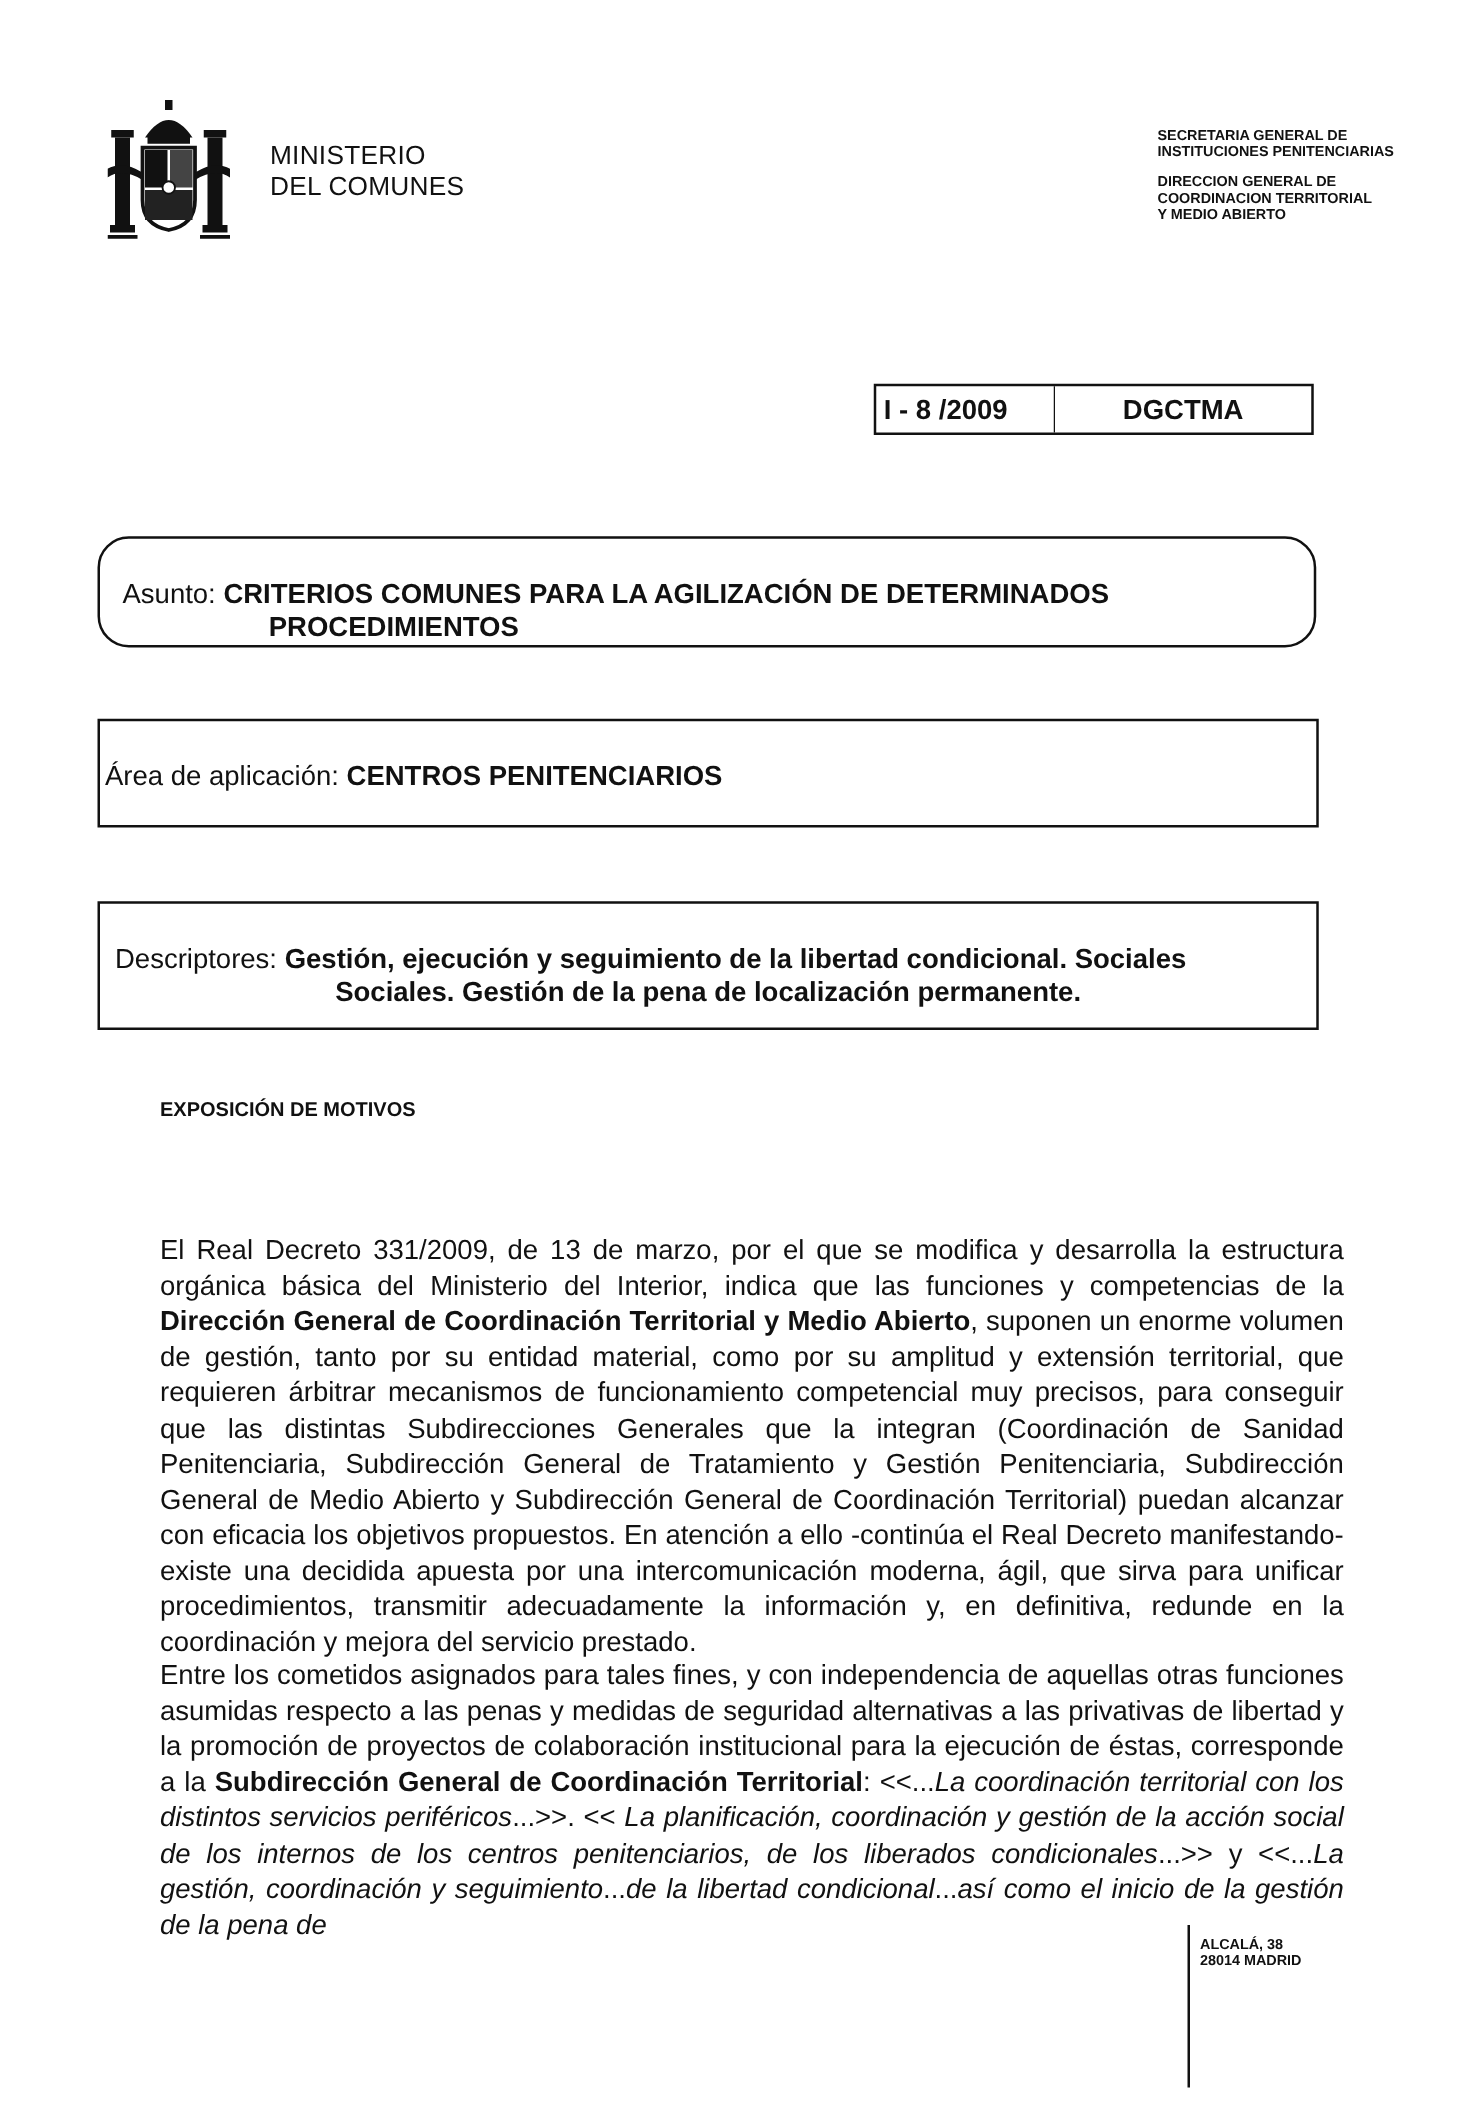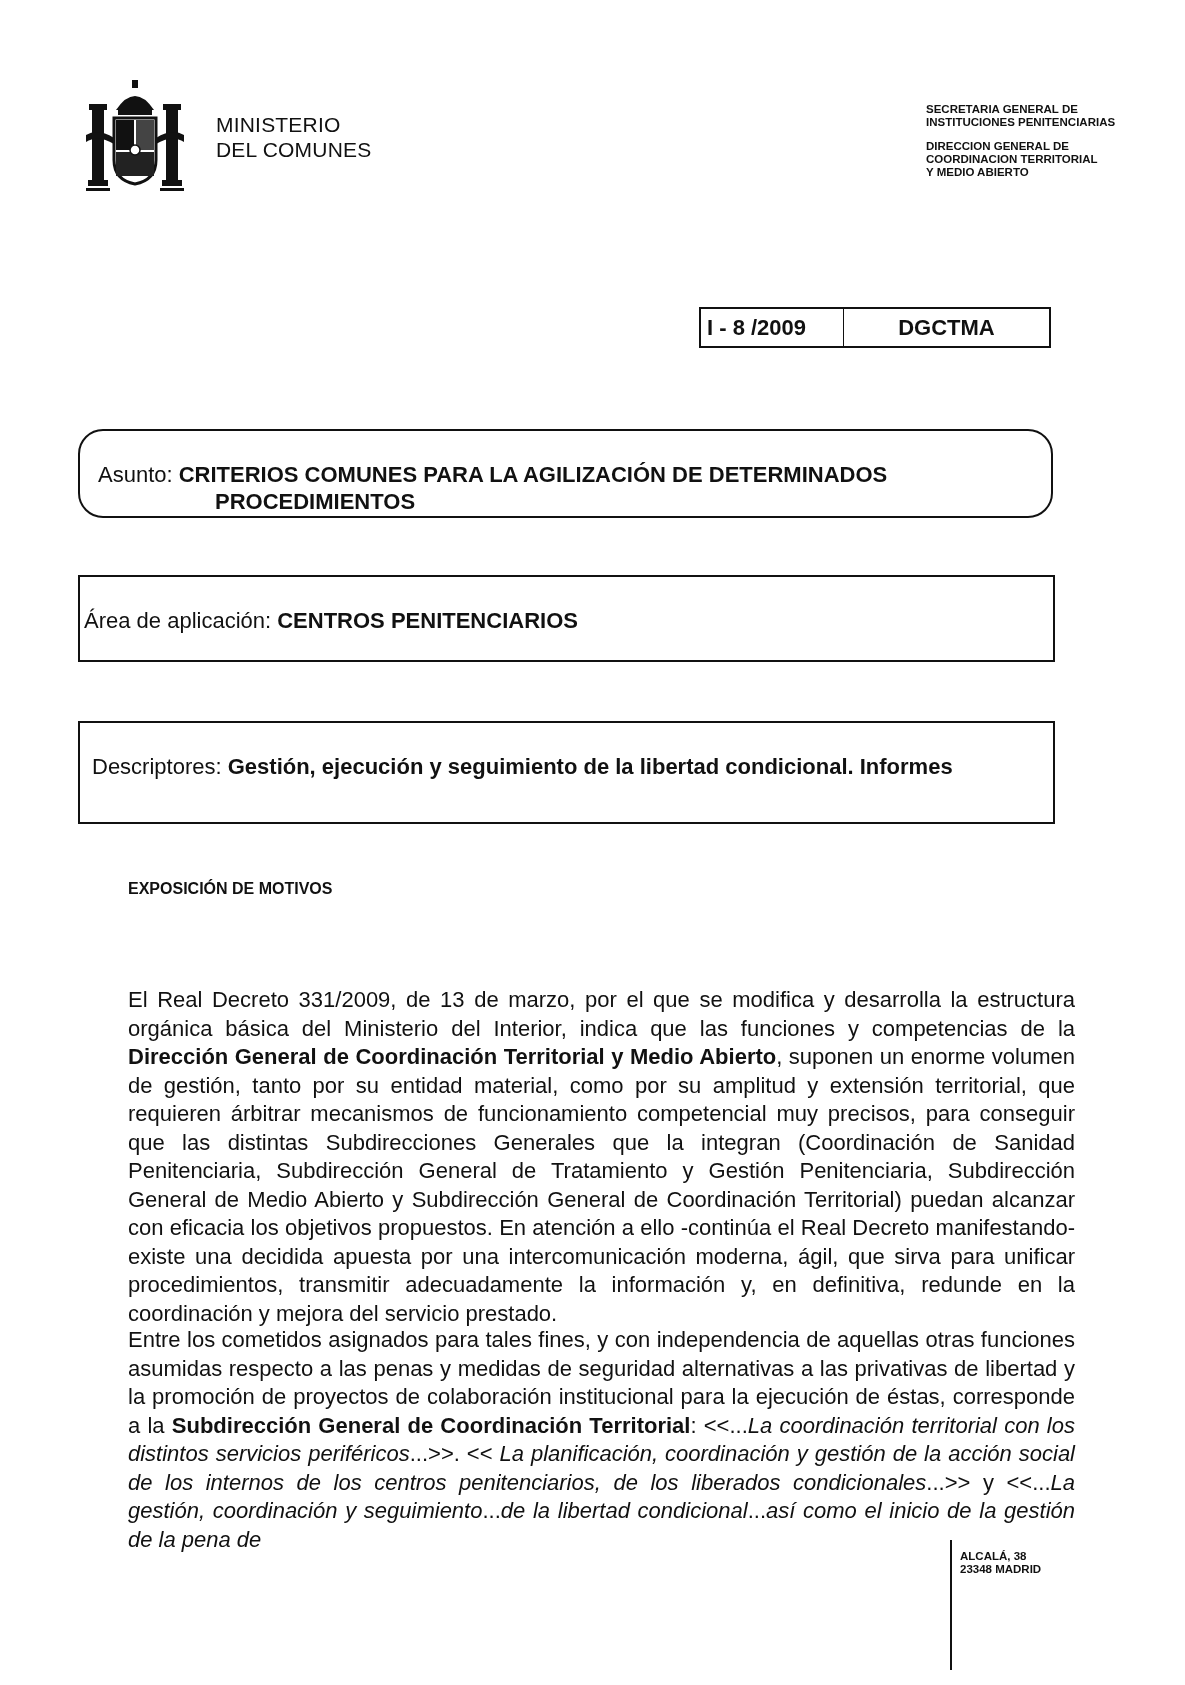--- a/index.html
+++ b/index.html
@@ -90,26 +90,27 @@
 <div class="abs box asunto">
   <span>Asunto: </span><span class="b">CRITERIOS COMUNES PARA LA AGILIZACIÓN DE DETERMINADOS</span>
   <span class="b line2">PROCEDIMIENTOS</span>
 </div>
 
 <div class="abs box area">
   <span>Área de aplicación: </span><span class="b">CENTROS PENITENCIARIOS</span>
 </div>
 
 <div class="abs box desc">
-  <span>Descriptores: </span><span class="b">Gestión, ejecución y seguimiento de la libertad condicional. Informes</span>
+  <span>Descriptores: </span><span class="b">Gestión, ejecución y seguimiento de la libertad condicional. Sociales</span>
+  <span class="b line2">Sociales. Gestión de la pena de localización permanente.</span>
 </div>
 
 <div class="abs heading">EXPOSICIÓN DE MOTIVOS</div>
 
 <div class="abs para p1"><span>El Real Decreto 331/2009, de 13 de marzo, por el que se modifica y desarrolla la estructura orgánica básica del Ministerio del Interior, indica que las funciones y competencias de la </span><span class="b">Dirección General de Coordinación Territorial y Medio Abierto</span><span>, suponen un enorme volumen de gestión, tanto por su entidad material, como por su amplitud y extensión territorial, que requieren árbitrar mecanismos de funcionamiento competencial muy precisos, para conseguir que las distintas Subdirecciones Generales que la integran (Coordinación de Sanidad Penitenciaria, Subdirección General de Tratamiento y Gestión Penitenciaria, Subdirección General de Medio Abierto y Subdirección General de Coordinación Territorial) puedan alcanzar con eficacia los objetivos propuestos.  En atención a ello -continúa el Real Decreto manifestando- existe una decidida apuesta por una intercomunicación moderna, ágil, que sirva para unificar procedimientos, transmitir adecuadamente la información y, en definitiva, redunde en la coordinación y mejora del servicio prestado.</span></div>
 
 <div class="abs para p2"><span>Entre los cometidos asignados para tales fines, y con independencia de aquellas otras funciones asumidas respecto a las penas y medidas de seguridad alternativas a las privativas de libertad y la promoción de proyectos de colaboración institucional para la ejecución de éstas, corresponde a la </span><span class="b">Subdirección General de Coordinación Territorial</span><span>: &lt;&lt;...</span><i>La coordinación territorial con los distintos servicios periféricos</i><span>...&gt;&gt;. &lt;&lt; </span><i>La planificación, coordinación y gestión de la acción social de los internos de los centros penitenciarios, de los liberados condicionales</i><span>...&gt;&gt; y &lt;&lt;...</span><i>La gestión, coordinación y seguimiento</i><span>...</span><i>de la libertad condicional</i><span>...</span><i>así como el inicio de la gestión de la pena de</i></div>
 
 <div class="abs footbar"></div>
 <div class="abs footaddr">
   <div>ALCALÁ, 38</div>
-  <div>23348 MADRID</div>
+  <div>28014 MADRID</div>
 </div>
 
 </body></html>

